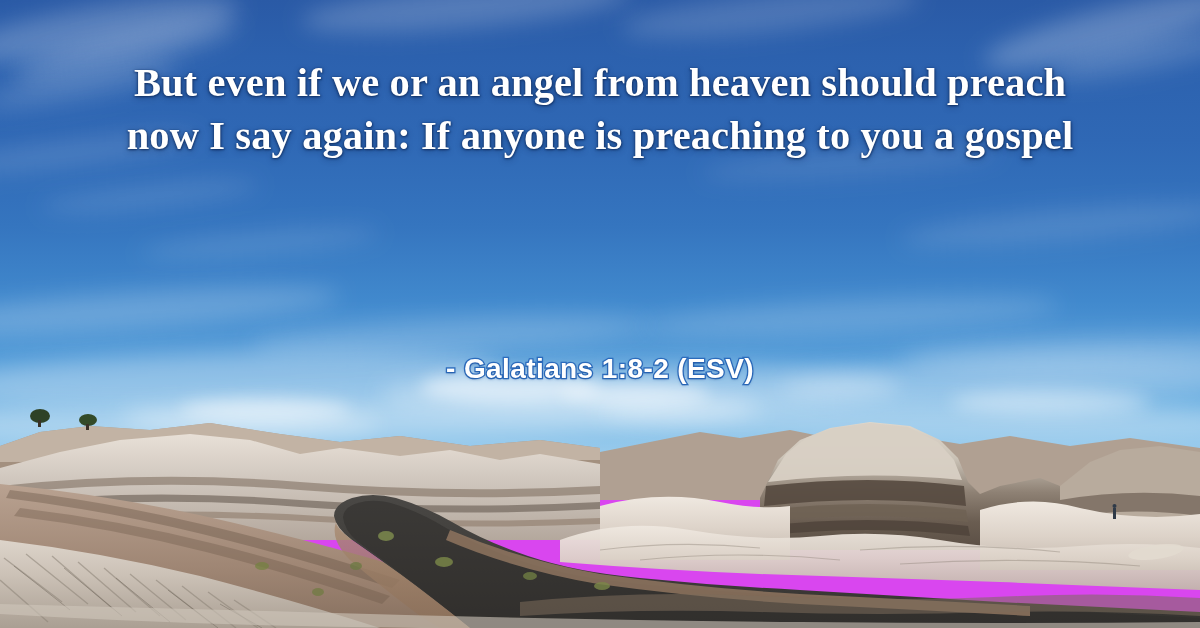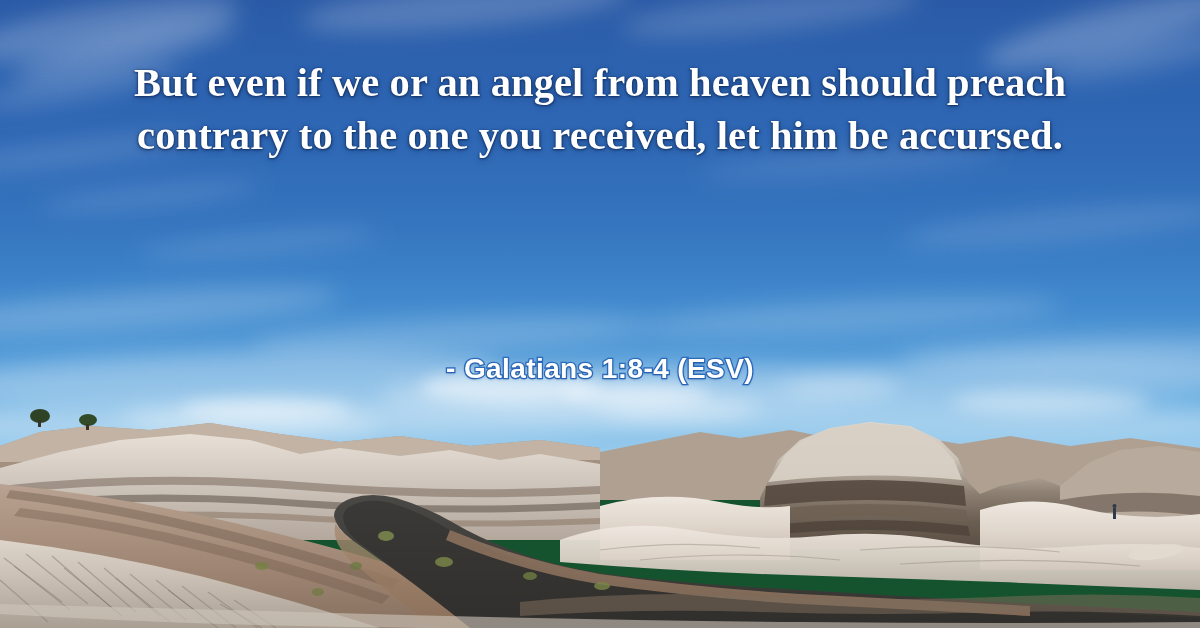--- a/index.html
+++ b/index.html
@@ -8,21 +8,21 @@
   body{
     font-family:"Liberation Serif", serif;
     -webkit-font-smoothing:antialiased;
   }
 
   .scene{
     position:relative;
     width:1200px;
     height:628px;
     overflow:hidden;
-    background:#14532d;
+    background:#d946ef;
   }
 
   
   .sky{
     position:absolute; left:0; top:0; width:1200px; height:470px;
     background:
       linear-gradient(to bottom,
         #2a5aa6 0%,
         #2c61ae 12%,
         #2f68b5 30%,
@@ -260,20 +260,20 @@
         <rect x="1113" y="118" width="3" height="11" fill="#2f3a48"></rect>
         <circle cx="1114.5" cy="116" r="2" fill="#2f3a48"></circle>
       </g>
 
       <ellipse cx="1156" cy="162" rx="28" ry="7" fill="#e2dacf" opacity=".9" transform="rotate(-8 1156 162)"></ellipse>
     </svg>
   </div>
 
   <div class="verse-block">
     <div class="verse">But even if we or an angel from heaven should preach</div>
-    <div class="verse">contrary to the one you received, let him be accursed.</div>
+    <div class="verse">now I say again: If anyone is preaching to you a gospel</div>
   </div>
 
   <div class="attrib-block">
-    <span class="attrib">- Galatians 1:8-4 (ESV)</span>
+    <span class="attrib">- Galatians 1:8-2 (ESV)</span>
   </div>
 
 </div>
 
 </body></html>

